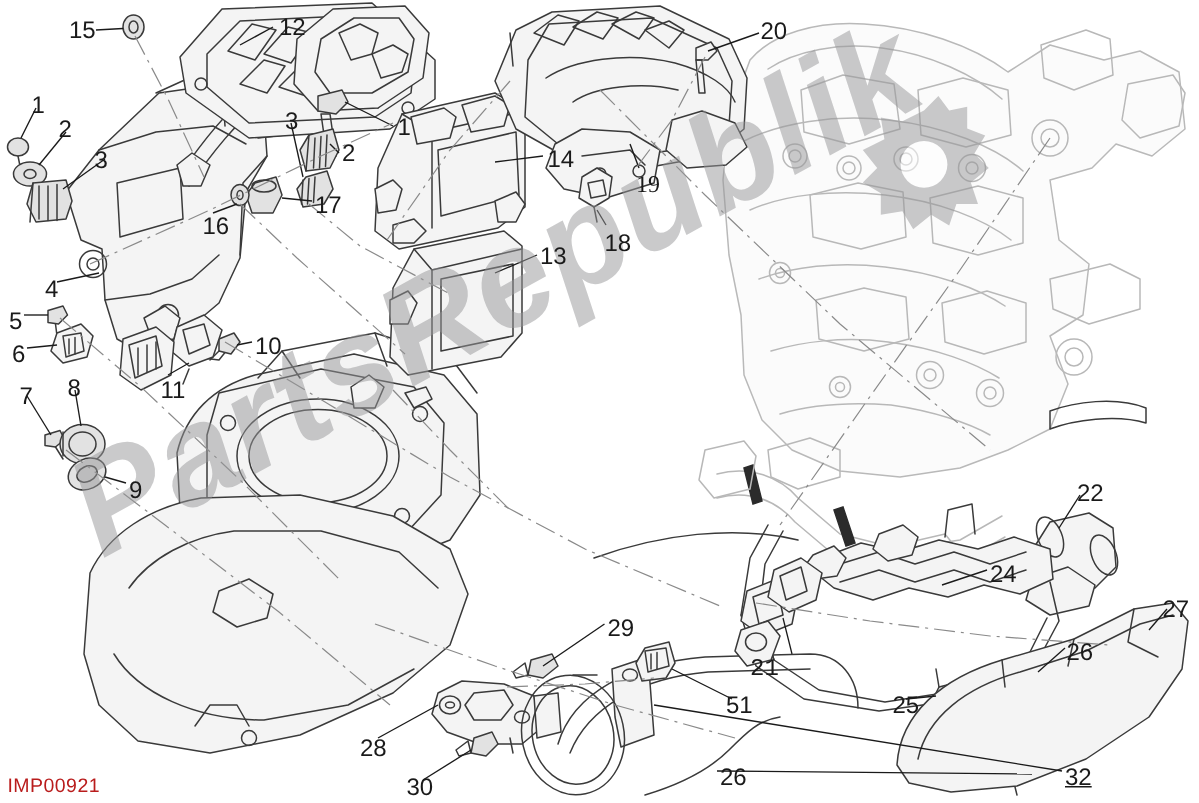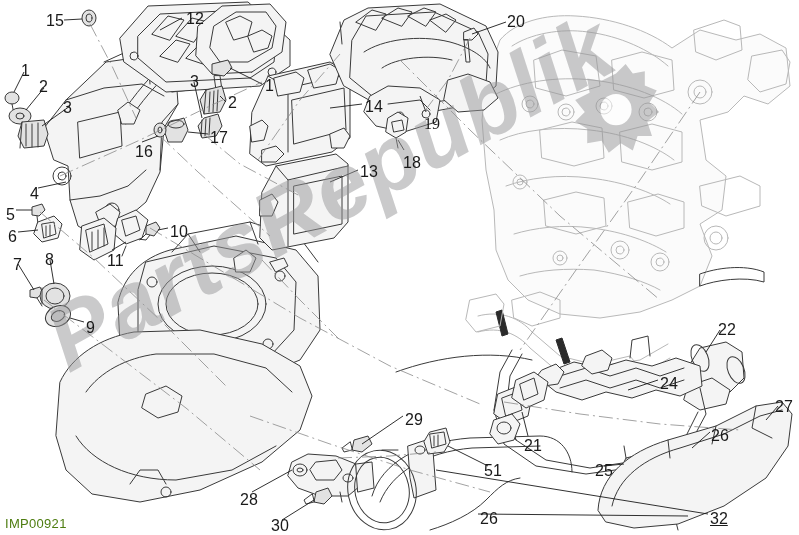--- a/index.html
+++ b/index.html
@@ -31,21 +31,21 @@
     position:absolute;
     font-family:"Liberation Sans",sans-serif;
     font-size:16px;
     color:#1a1a1a;
     white-space:nowrap;
     line-height:1;
   }
   #diagram-code{
     position:absolute;left:5px;top:516px;
     font-family:"Liberation Sans",sans-serif;
-    font-size:13px;color:#4d7c0f;letter-spacing:.3px;
+    font-size:13px;color:#b91c1c;letter-spacing:.3px;
   }
 </style>
 </head>
 <body>
 
 <div id="page">
 
   <svg id="art" viewBox="0 0 799 535" xmlns="http://www.w3.org/2000/svg">
     <defs>
       <style>
@@ -498,21 +498,21 @@
       <div class="callout" style="left: 8px; top: 229px;">6</div>
       <div class="callout" style="left: 170px; top: 224px;">10</div>
       <div class="callout" style="left: 13px; top: 257px;">7</div>
       <div class="callout" style="left: 45px; top: 252px;">8</div>
       <div class="callout" style="left: 107px; top: 253px;">11</div>
       <div class="callout" style="left: 86px; top: 320px;">9</div>
       <div class="callout" style="left: 718px; top: 322px;">22</div>
       <div class="callout" style="left: 660px; top: 376px;">24</div>
       <div class="callout" style="left: 775px; top: 399px;">27</div>
       <div class="callout" style="left: 405px; top: 412px;">29</div>
-      <div class="callout" style="left: 524px; top: 438px;">21</div>
+      <div class="callout" style="left: 500px; top: 438px; font-family: Liberation Mono, monospace;">21</div>
       <div class="callout" style="left: 711px; top: 428px;">26</div>
       <div class="callout" style="left: 240px; top: 492px;">28</div>
       <div class="callout" style="left: 484px; top: 463px;">51</div>
       <div class="callout" style="left: 595px; top: 463px;">25</div>
       <div class="callout" style="left: 710px; top: 511px; text-decoration: underline;">32</div>
       <div class="callout" style="left: 271px; top: 518px;">30</div>
       <div class="callout" style="left: 480px; top: 511px;">26</div>
     </div>
 
   <div id="diagram-code">IMP00921</div>

